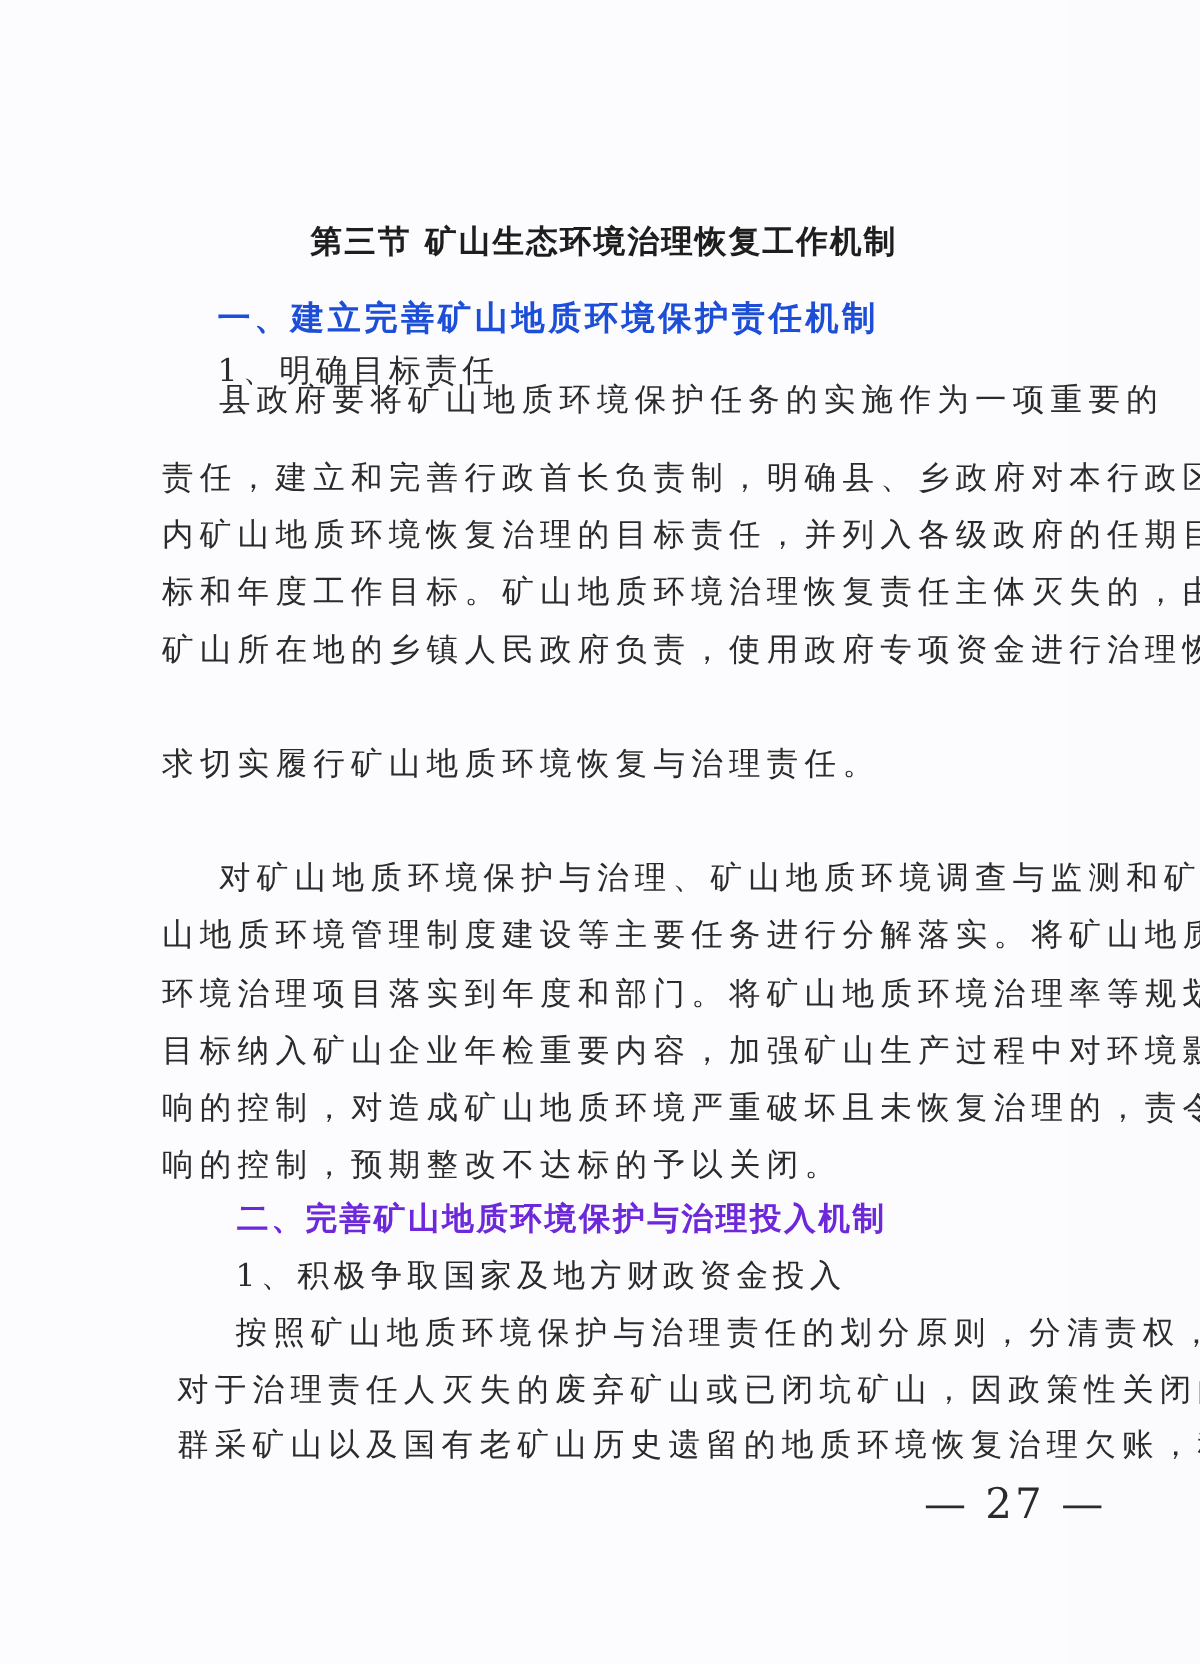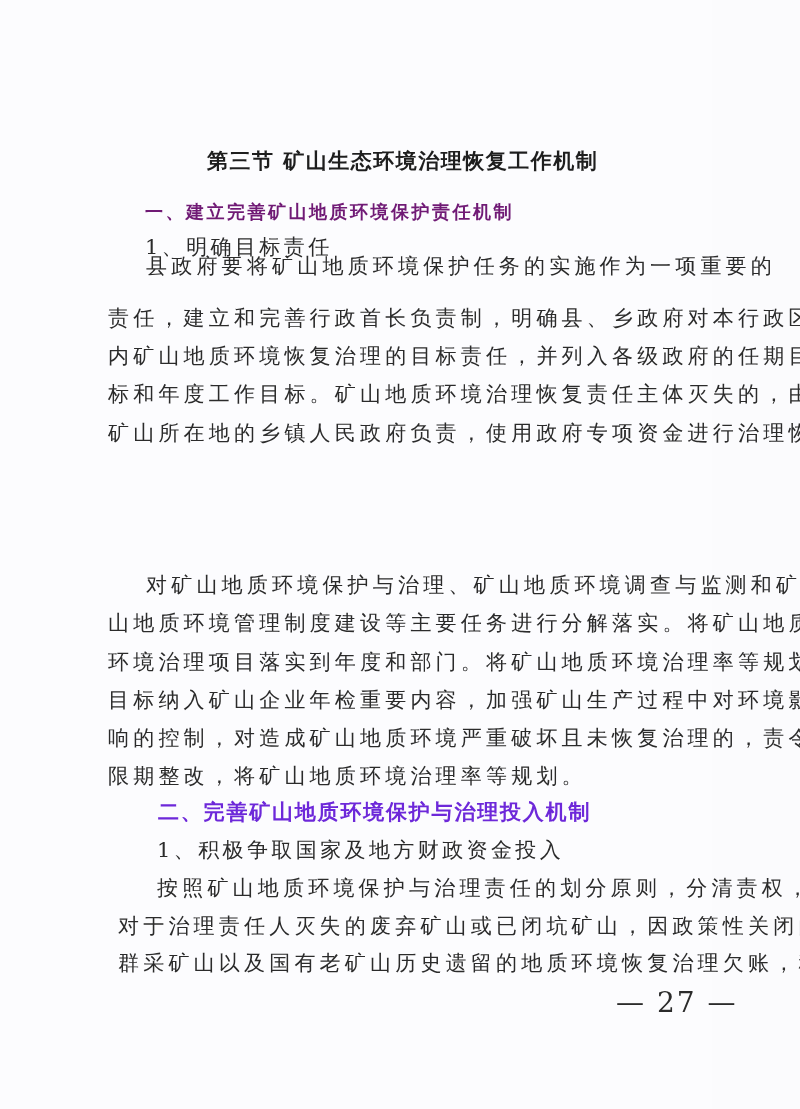--- a/index.html
+++ b/index.html
@@ -29,24 +29,24 @@
       line-height: 30px;
       color: #2b2b2b;
     }
     .section-title {
       font-size: 21px;
       font-weight: bold;
       letter-spacing: 1.5px;
       color: #1e1e1e;
     }
     .heading-1 {
-      font-size: 18px;
+      font-size: 22px;
       font-weight: bold;
       letter-spacing: 2.5px;
-      color: #701a75;
+      color: #1d4ed8;
     }
     .heading-2 {
       font-weight: bold;
       letter-spacing: 1.8px;
       color: #6d28d9;
     }
     .subheading {
       letter-spacing: 3.4px;
     }
     .page-number {
@@ -66,28 +66,29 @@
 
   <div class="line heading-1" style="left:145px; top:197px;">一、建立完善矿山地质环境保护责任机制</div>
 
   <div class="line subheading" style="left:145px; top:232px;">1、明确目标责任</div>
 
   <div class="line" style="left:146px; top:251px;">县政府要将矿山地质环境保护任务的实施作为一项重要的</div>
   <div class="line" style="left:108px; top:303px;">责任，建立和完善行政首长负责制，明确县、乡政府对本行政区</div>
   <div class="line" style="left:108px; top:341px;">内矿山地质环境恢复治理的目标责任，并列入各级政府的任期目</div>
   <div class="line" style="left:108px; top:379px;">标和年度工作目标。矿山地质环境治理恢复责任主体灭失的，由</div>
   <div class="line" style="left:108px; top:418px;">矿山所在地的乡镇人民政府负责，使用政府专项资金进行治理恢</div>
+  <div class="line" style="left:108px; top:494px;">求切实履行矿山地质环境恢复与治理责任。</div>
 
 
   <div class="line" style="left:146px; top:570px;">对矿山地质环境保护与治理、矿山地质环境调查与监测和矿</div>
   <div class="line" style="left:108px; top:608px;">山地质环境管理制度建设等主要任务进行分解落实。将矿山地质</div>
   <div class="line" style="left:108px; top:647px;">环境治理项目落实到年度和部门。将矿山地质环境治理率等规划</div>
   <div class="line" style="left:108px; top:685px;">目标纳入矿山企业年检重要内容，加强矿山生产过程中对环境影</div>
   <div class="line" style="left:108px; top:723px;">响的控制，对造成矿山地质环境严重破坏且未恢复治理的，责令</div>
-  <div class="line" style="left:108px; top:761px;">限期整改，将矿山地质环境治理率等规划。</div>
+  <div class="line" style="left:108px; top:761px;">响的控制，预期整改不达标的予以关闭。</div>
 
   <div class="line heading-2" style="left:158px; top:797px;">二、完善矿山地质环境保护与治理投入机制</div>
 
   <div class="line subheading" style="left:157px; top:835px;">1、积极争取国家及地方财政资金投入</div>
 
   <div class="line" style="left:157px; top:873px;">按照矿山地质环境保护与治理责任的划分原则，分清责权，</div>
   <div class="line" style="left:118px; top:911px;">对于治理责任人灭失的废弃矿山或已闭坑矿山，因政策性关闭的</div>
   <div class="line" style="left:118px; top:948px;">群采矿山以及国有老矿山历史遗留的地质环境恢复治理欠账，积</div>
 
   <div class="page-number" style="left:616px; top:986px;">— 27 —</div>

